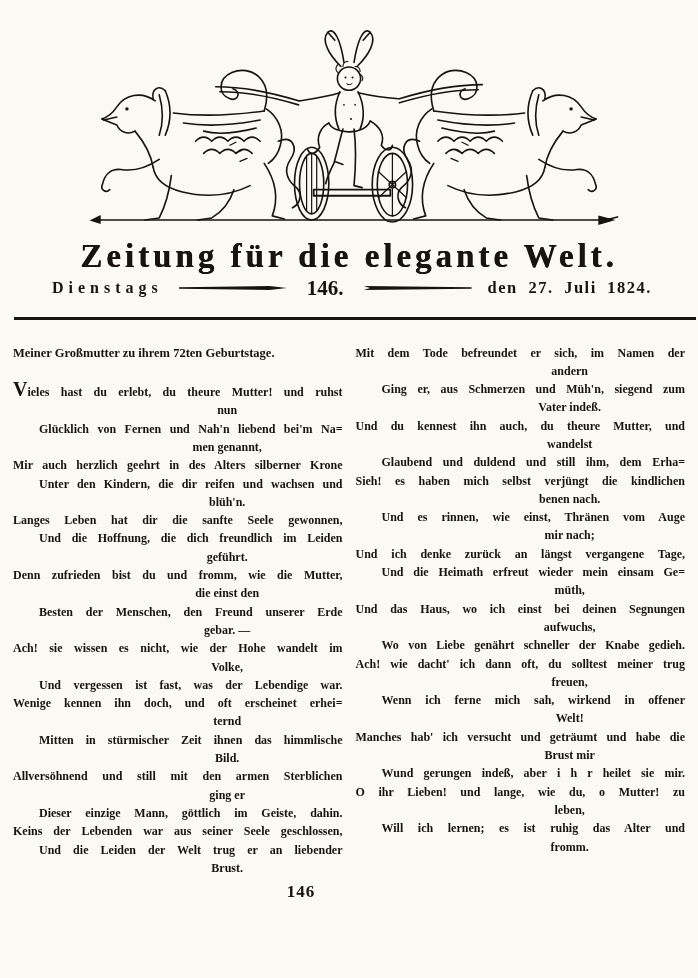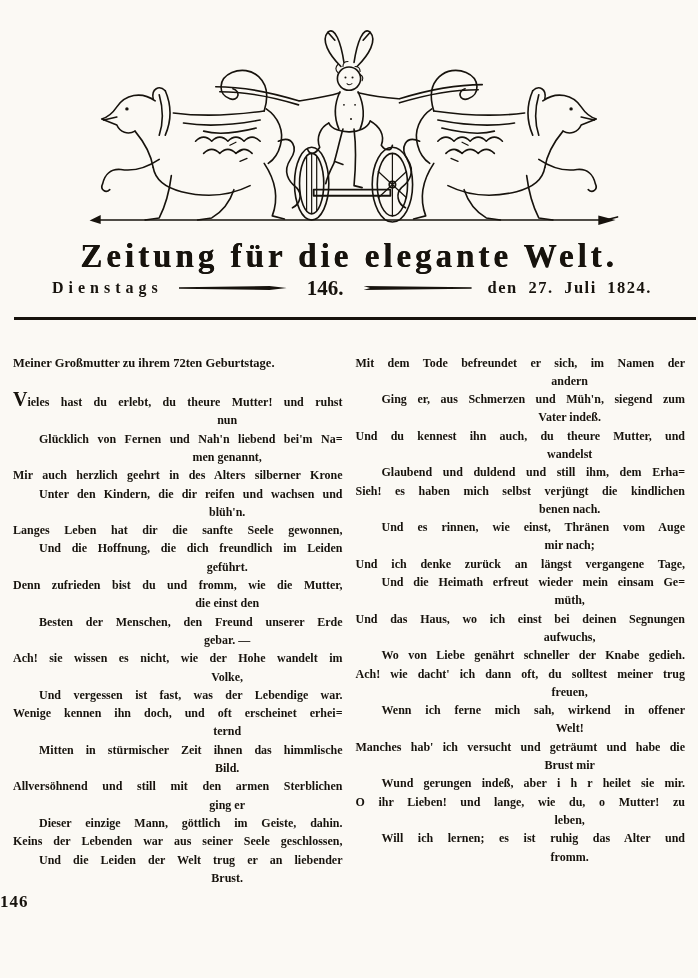--- a/index.html
+++ b/index.html
@@ -37,37 +37,37 @@
   .weekday { font-size: 16px; font-weight: bold; letter-spacing: 5px; white-space: nowrap; }
   .datetext { font-size: 16.5px; font-weight: bold; letter-spacing: 1.5px; word-spacing: 5px; white-space: nowrap; }
   .issue { font-size: 21px; font-weight: bold; padding: 0 4px; text-align: right; }
   .dash { flex: 1; height: 4px; background: var(--ink); margin: 0 16px; min-width: 60px; }
   .dash.left  { clip-path: polygon(0 34%, 84% 2%, 100% 50%, 84% 98%, 0 66%); }
   .dash.right { clip-path: polygon(0 2%, 100% 34%, 100% 66%, 0 98%, 6% 50%); }
 
   .rule { height: 2.5px; background: var(--ink); margin: 16px 2px 0 14px; }
 
   
-  .columns { display: flex; gap: 13px; padding: 0 13px; margin-top: 34px; }
+  .columns { display: flex; gap: 13px; padding: 0 13px; margin-top: 24px; }
   .col { flex: 1; min-width: 0; }
   .poem-title {
     font-size: 12.5px; font-weight: bold; line-height: 18.3px;
     margin-bottom: 18.3px; text-align: left;
   }
   .line {
     font-size: 12px; font-weight: bold; line-height: 18.3px;
     text-align: justify; text-align-last: justify;
   }
   .line.indent { padding-left: 26px; }
   .line.cont { text-align: center; text-align-last: center; padding-left: 30%; }
   .line.initial::first-letter { font-size: 20px; }
 
   .page-number {
     font-size: 17px; font-weight: bold; letter-spacing: 1px;
-    text-align: left; padding-right: 96px; margin-top: 5px;
+    text-align: center; padding-right: 96px; margin-top: 5px;
   }
 </style>
 </head>
 <body>
 
 <div class="page">
 
   <div class="vignette-wrap">
     <svg viewBox="0 0 560 212">
       <defs>

